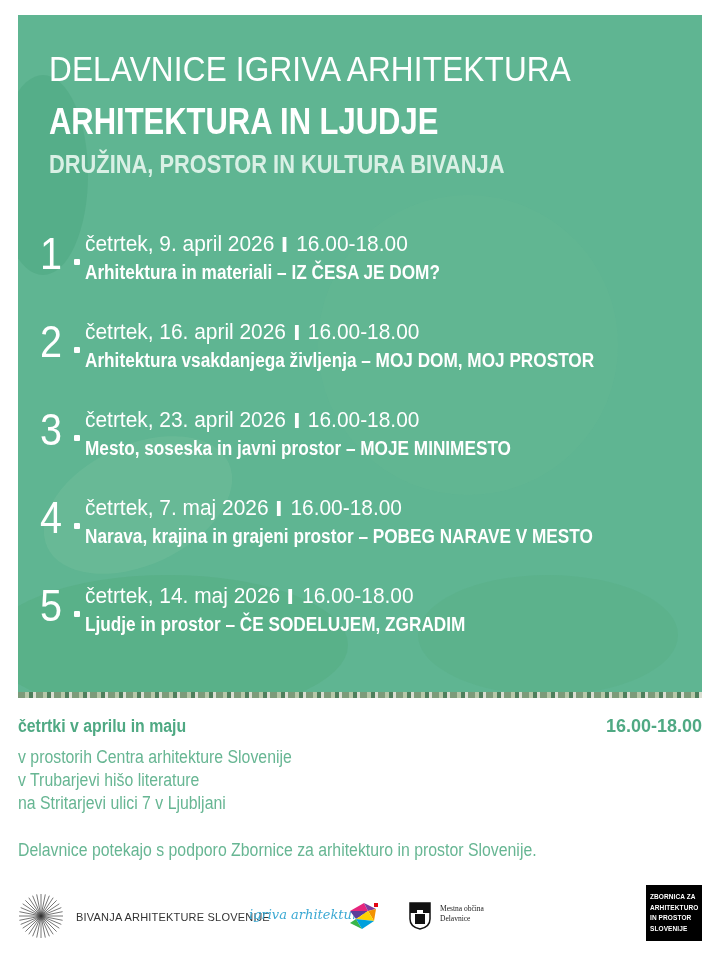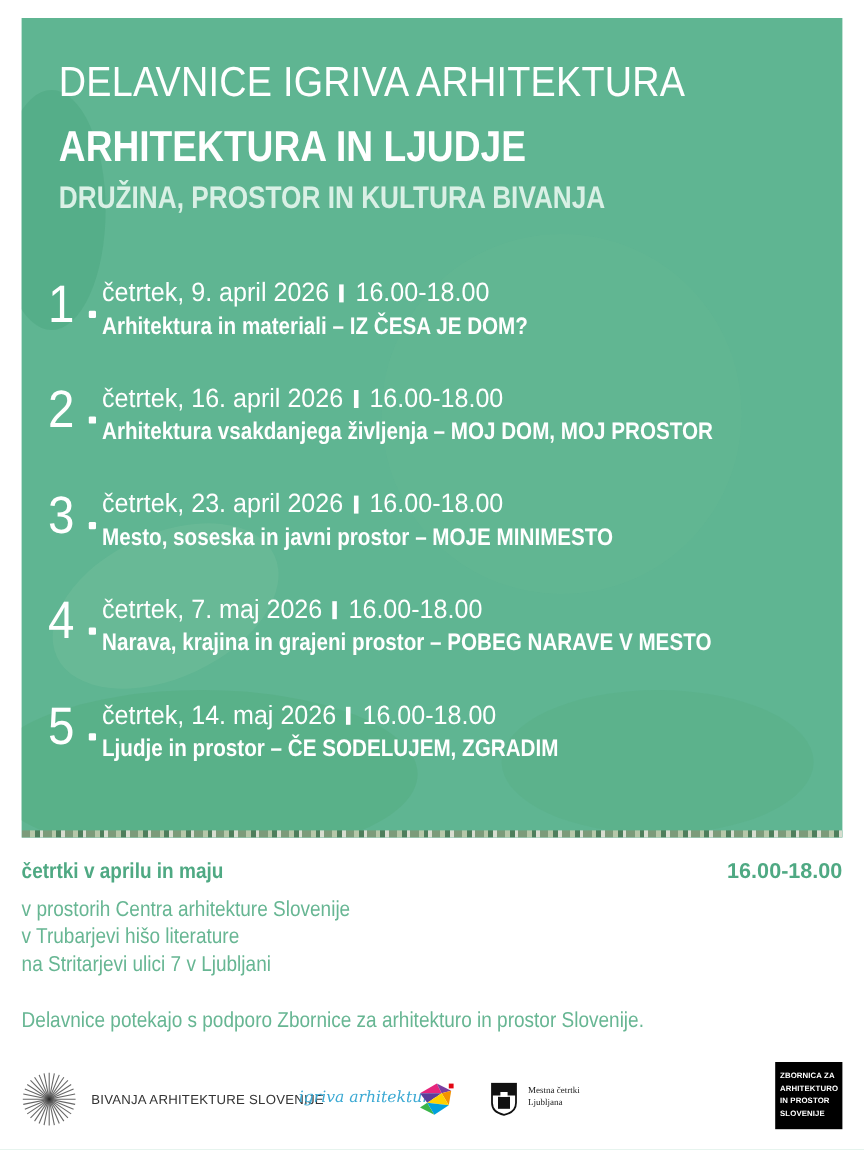--- a/index.html
+++ b/index.html
@@ -172,22 +172,22 @@
     <rect x="28" y="2" width="4" height="4" fill="#e30613"></rect>
   </svg>
 
   <svg class="mol-crest" viewBox="0 0 22 28">
     <path d="M1,1 H21 V17 Q21,25 11,27 Q1,25 1,17 Z" fill="#fff" stroke="#111" stroke-width="1.5"></path>
     <path d="M1,1 H21 V11 H1 Z" fill="#111"></path>
     <rect x="6" y="12" width="10" height="10" fill="#111"></rect>
     <rect x="8" y="8" width="6" height="4" fill="#fff"></rect>
   </svg>
   <div class="mol-text">
-    <div>Mestna četrtki</div>
-    <div>Ljubljana</div>
+    <div>Mestna občina</div>
+    <div>Delavnice</div>
   </div>
 
   <div class="zaps">
     <div>ZBORNICA ZA</div>
     <div>ARHITEKTURO</div>
     <div>IN PROSTOR</div>
     <div>SLOVENIJE</div>
   </div>
 </div>
 

